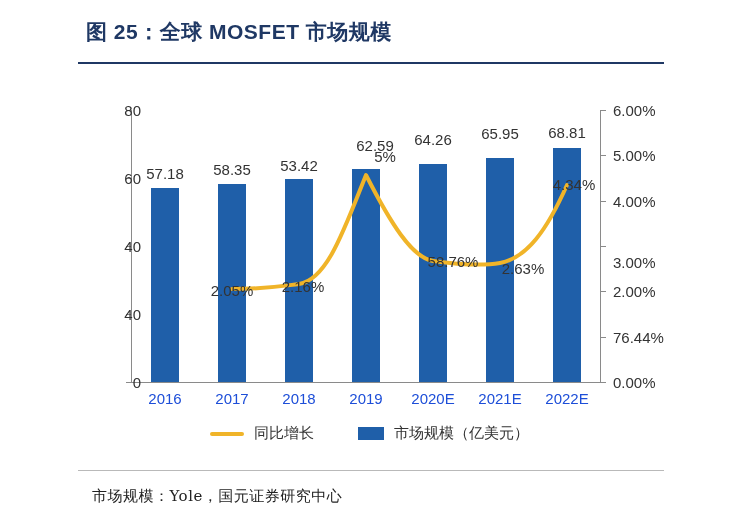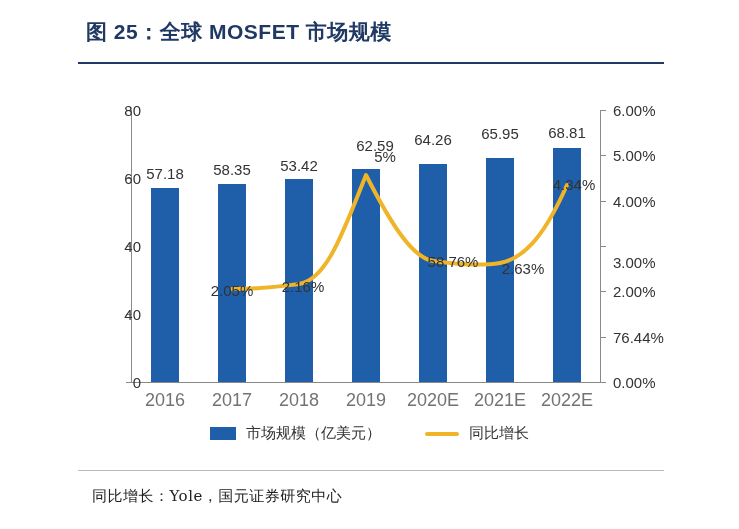--- a/index.html
+++ b/index.html
@@ -99,22 +99,22 @@
     position: absolute;
     font-size: 15px;
     color: #333333;
     white-space: nowrap;
     text-align: center;
     width: 62px;
   }
   .xlabel {
     position: absolute;
     top: 280px;
-    font-size: 18px;
-    color: #737373;
+    font-size: 15px;
+    color: #1d4ed8;
     text-align: center;
     width: 64px;
     white-space: nowrap;
   }
   .line-svg {
     position: absolute;
     left: 0;
     top: 0;
     width: 468px;
     height: 272px;
@@ -233,24 +233,24 @@
     <div class="xlabel" style="left:68px">2017</div>
     <div class="xlabel" style="left:135px">2018</div>
     <div class="xlabel" style="left:202px">2019</div>
     <div class="xlabel" style="left:269px">2020E</div>
     <div class="xlabel" style="left:336px">2021E</div>
     <div class="xlabel" style="left:403px">2022E</div>
   </div>
 
   <div class="legend">
     <div class="legend-item">
+      <span class="swatch-line"></span>
+      <span>同比增长</span>
+    </div>
+    <div class="legend-item">
       <span class="swatch-bar"></span>
       <span>市场规模（亿美元）</span>
     </div>
-    <div class="legend-item">
-      <span class="swatch-line"></span>
-      <span>同比增长</span>
-    </div>
   </div>
 
   <div class="rule-bottom"></div>
-  <div class="source">同比增长：Yole，国元证券研究中心</div>
+  <div class="source">市场规模：Yole，国元证券研究中心</div>
 </div>
 
 </body></html>

